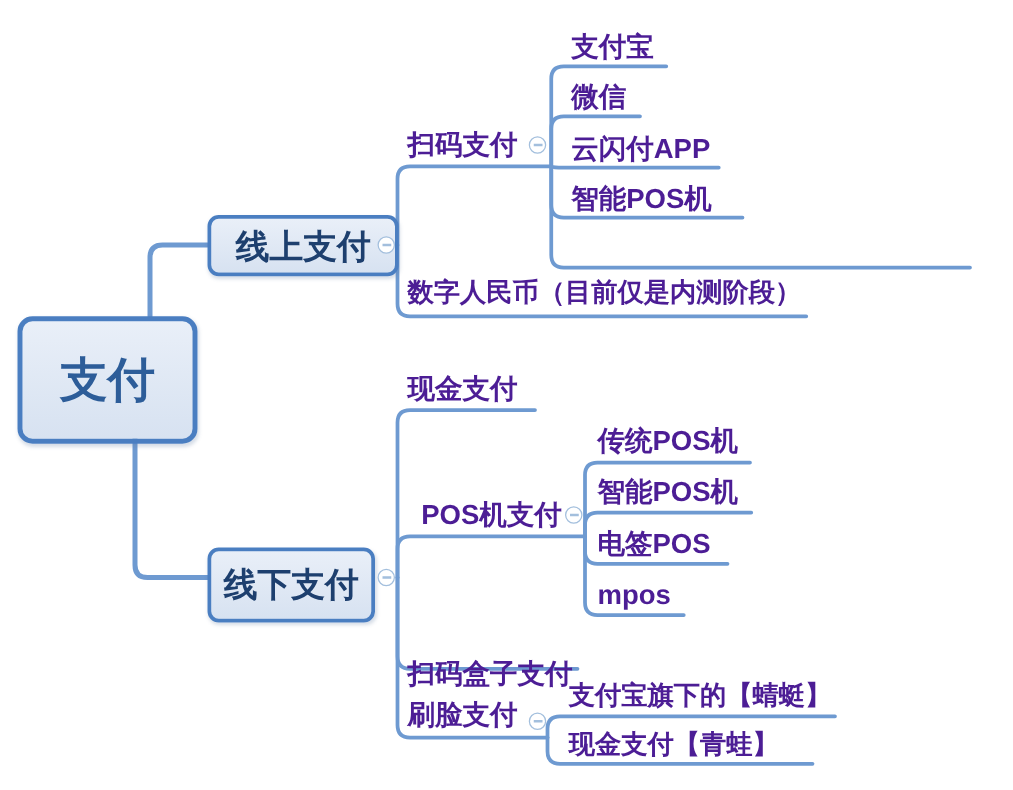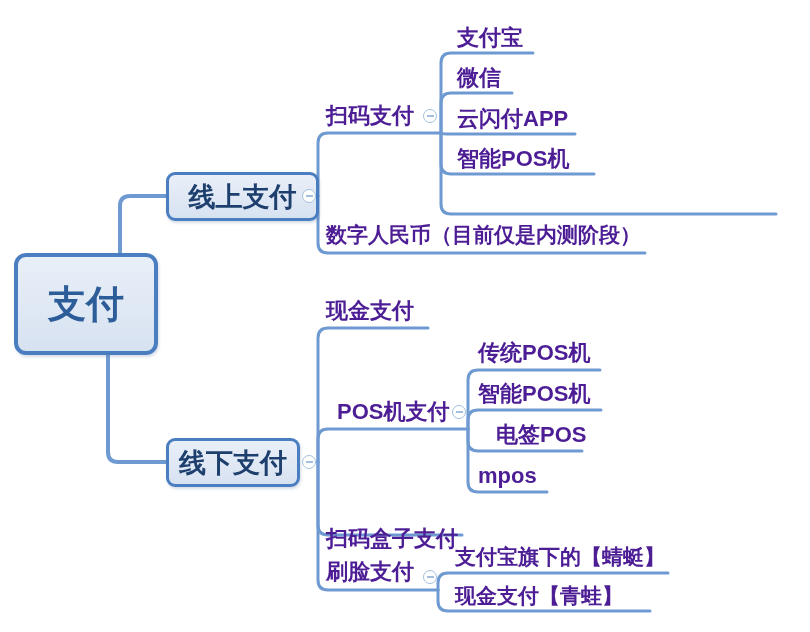--- a/index.html
+++ b/index.html
@@ -26,21 +26,21 @@
     box-shadow:1px 2px 3px rgba(90,120,160,0.25);
     white-space:nowrap;
     box-sizing:border-box;
   }
   #root-topic{
     left:14px;top:253px;width:144px;height:102px;
     border-width:4px;border-radius:12px;
     font-size:38px;color:#2d5d99;
   }
   #branch-online{left:166px;top:172px;width:153px;height:49px;font-size:27px;}
-  #branch-offline{left:166px;top:438px;width:134px;height:49px;font-size:27px;}
+  #branch-offline{left:166px;top:438px;width:134px;height:60px;font-size:27px;}
 
   .topic-line{
     position:absolute;
     font-weight:bold;
     color:#4c1d95;
     white-space:nowrap;
     font-size:22px;
     line-height:1.15;
   }
   .fs21{font-size:21px;}
@@ -108,21 +108,21 @@
   <div class="topic-line" style="left:457px;top:106px;">云闪付APP</div>
   <div class="topic-line" style="left:457px;top:146px;">智能POS机</div>
 
   <div class="topic-line" style="left:326px;top:298px;">现金支付</div>
   <div class="topic-line" style="left:337px;top:399px;">POS机支付</div>
   <div class="topic-line" style="left:326px;top:504px;margin-top:22px;">扫码盒子支付</div>
   <div class="topic-line" style="left:326px;top:559px;">刷脸支付</div>
 
   <div class="topic-line" style="left:478px;top:340px;text-align:right;">传统POS机</div>
   <div class="topic-line" style="left:478px;top:381px;">智能POS机</div>
-  <div class="topic-line" style="left:496px;top:422px;">电签POS</div>
+  <div class="topic-line" style="left:478px;top:422px;">电签POS</div>
   <div class="topic-line" style="left:478px;top:463px;">mpos</div>
 
   <div class="topic-line fs21" style="left:455px;top:545px;">支付宝旗下的【蜻蜓】</div>
   <div class="topic-line fs21" style="left:455px;top:584px;">现金支付【青蛙】</div>
 
   <div class="collapse" style="left:302px;top:189px;">
       <span class="minus"></span>
     </div>
   <div class="collapse" style="left:302px;top:455px;">
       <span class="minus"></span>

